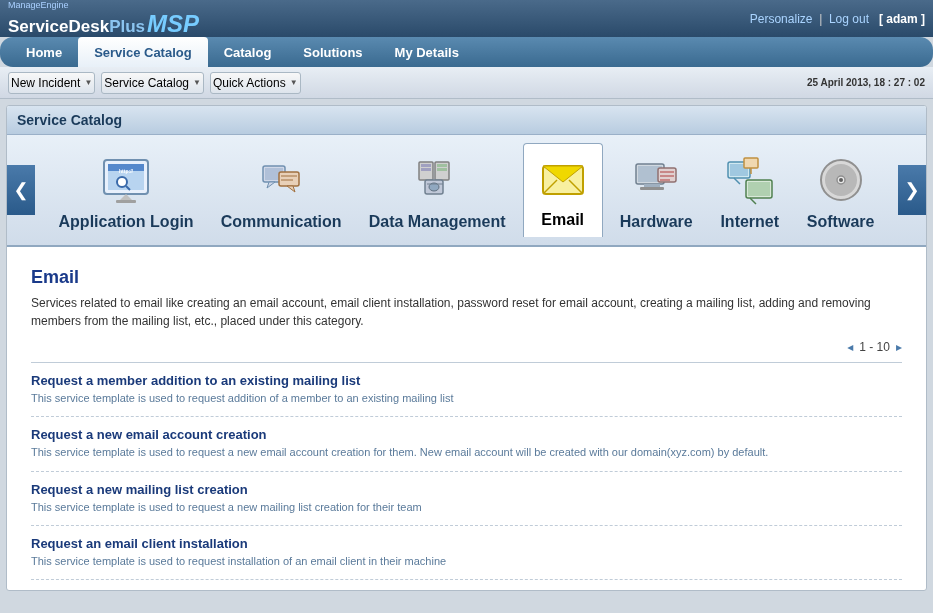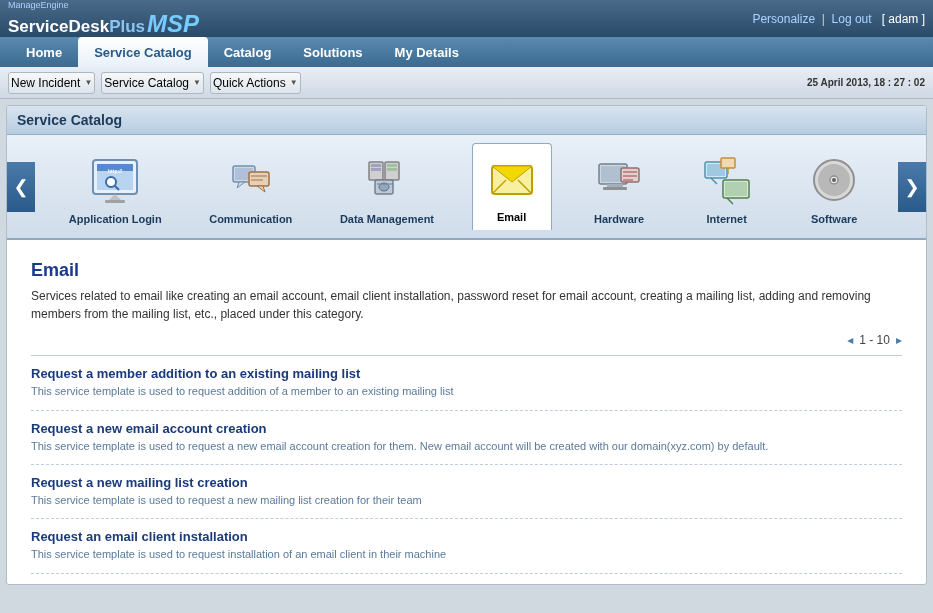--- a/index.html
+++ b/index.html
@@ -15,29 +15,30 @@
       padding: 0 8px;
       height: 37px;
     }
     #logo-area { display: flex; align-items: center; gap: 4px; }
     #logo-manage { font-size: 9px; color: #aad0ff; }
     #logo-sdp { font-size: 18px; font-weight: bold; color: #fff; }
     #logo-sdp span { color: #6af; }
     #logo-msp { font-size: 20px; font-weight: bold; color: #7cf; font-style: italic; }
     #top-links { font-size: 12px; color: #ccc; }
     #top-links a { color: #aad4ff; text-decoration: none; }
-    #top-links span { color: #fff; font-weight: normal; }
+    #top-links span { color: #fff; font-weight: bold; }
 
     
     #nav-bar {
       background: linear-gradient(to bottom, #5a8ab0, #3a6a90);
       display: flex;
       align-items: stretch;
       height: 30px;
       padding-left: 10px;
+      border-radius: 13px;
     }
     .nav-item {
       padding: 0 16px;
       display: flex;
       align-items: center;
       color: #fff;
       font-size: 13px;
       font-weight: bold;
       cursor: pointer;
       text-decoration: none;
@@ -157,21 +158,21 @@
     }
     .category-icon {
       width: 56px;
       height: 56px;
       display: flex;
       align-items: center;
       justify-content: center;
       margin-bottom: 4px;
     }
     .category-label {
-      font-size: 11px;
+      font-size: 16px;
       font-weight: bold;
       color: #1a3a5a;
       text-align: center;
       line-height: 1.3;
     }
     .category-item.active .category-label { color: #000; }
 
     
     #email-section {
       padding: 20px 24px 10px;

